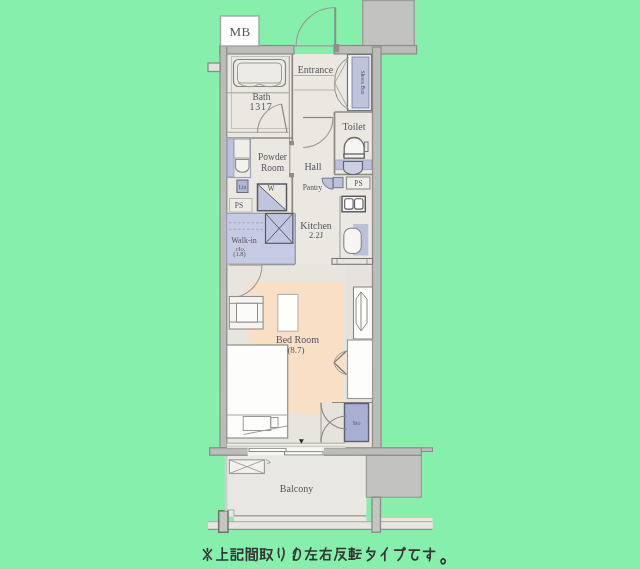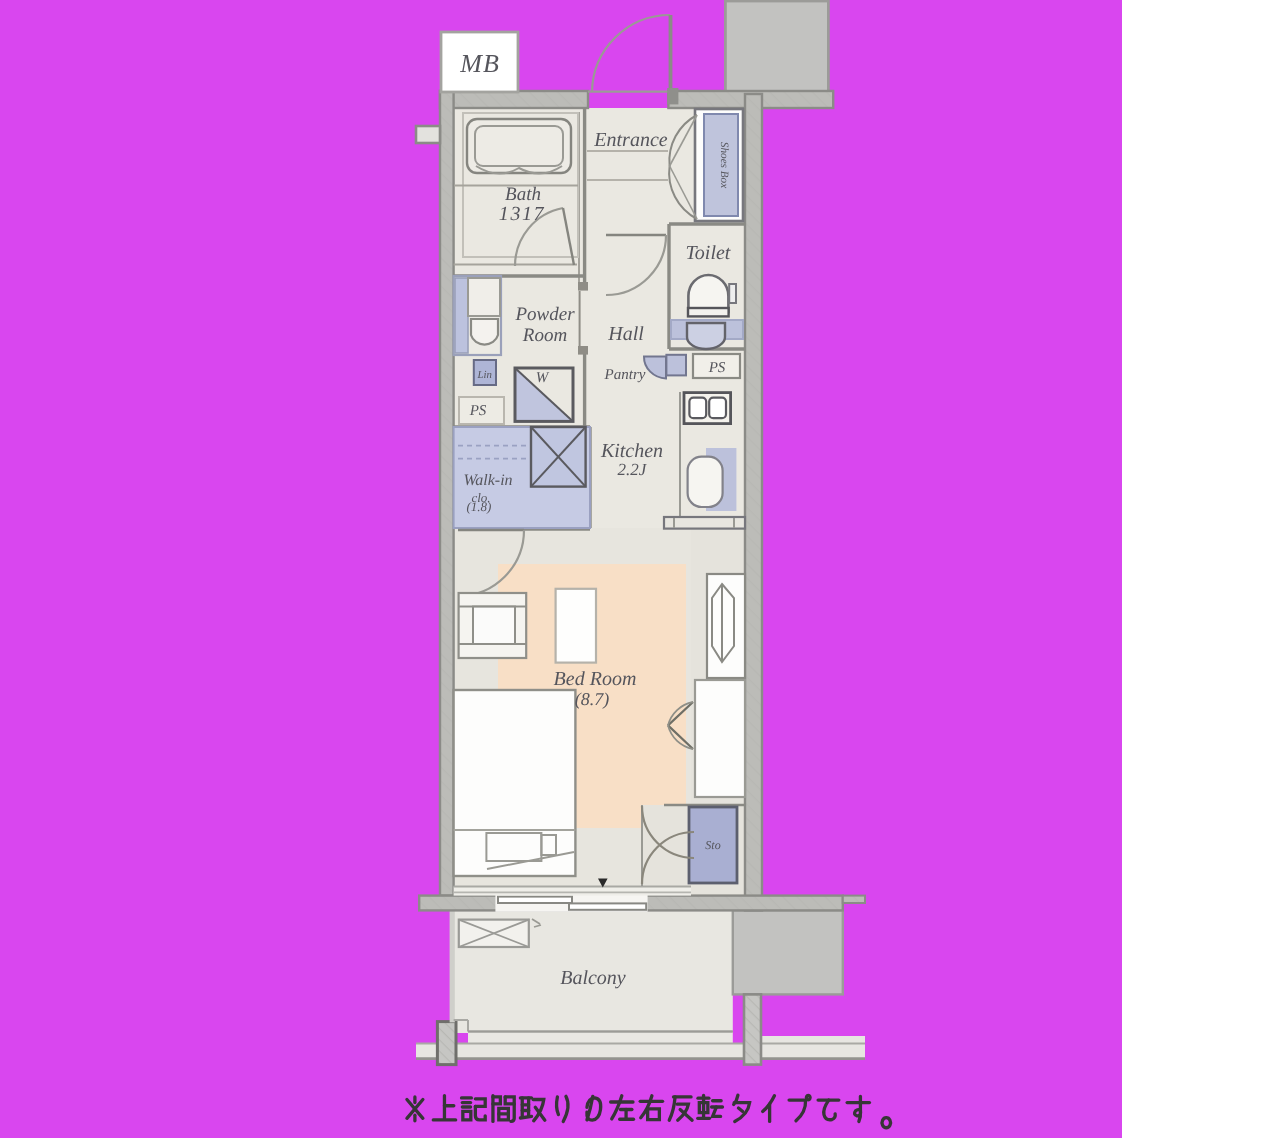--- a/index.html
+++ b/index.html
@@ -1,16 +1,16 @@
 <!DOCTYPE html>
 <html><head>
 <meta charset="utf-8">
 <style>
 html,body{margin:0;padding:0;background:#fff;}
-#stage{position:relative;width:561px;height:569px;background:#d946ef;overflow:hidden;font-style:italic;}
+#stage{position:relative;width:640px;height:569px;background:#86efac;overflow:hidden;}
 svg{position:absolute;left:0;top:0;}
 text{font-family:"Liberation Serif",serif;fill:#55555c;}
 </style>
 </head>
 <body>
 <div id="stage">
 <svg width="640" height="569" viewBox="0 0 640 569">
 <defs>
 <pattern id="wallhatch" width="5" height="5" patternUnits="userSpaceOnUse" patternTransform="rotate(45)">
   <rect width="5" height="5" fill="#bcbcb8"></rect>

